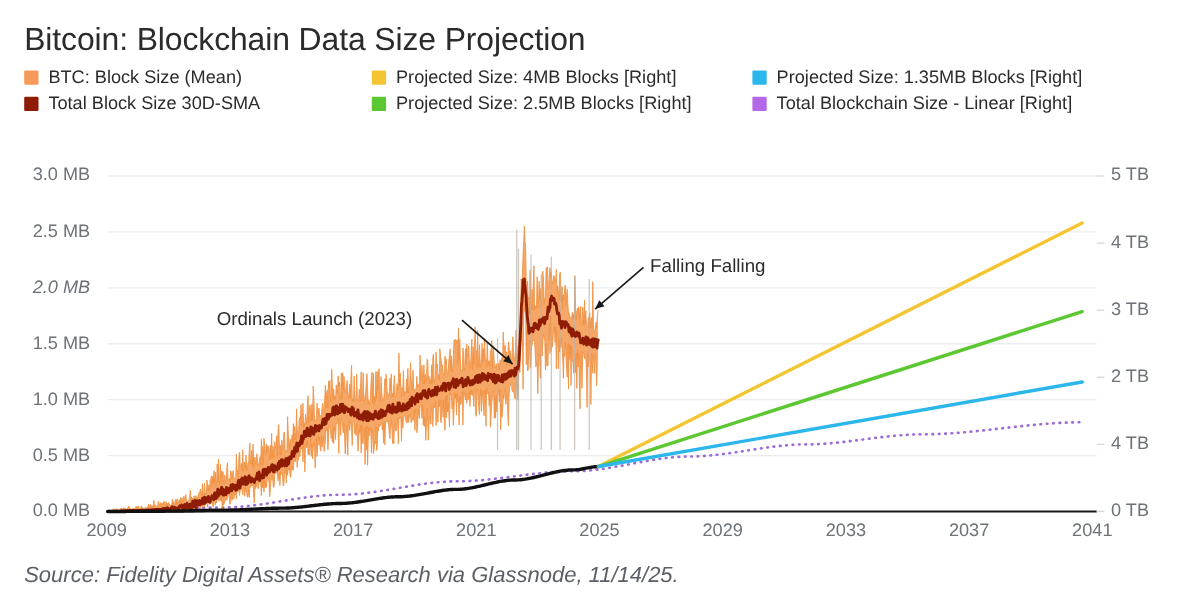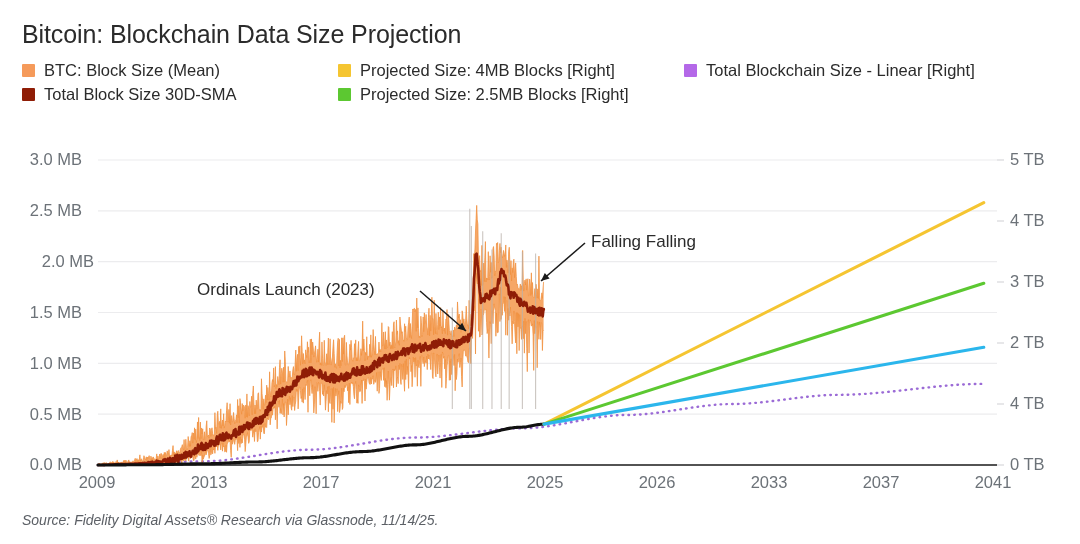--- a/index.html
+++ b/index.html
@@ -19,21 +19,21 @@
     position: absolute;
     left: 0; top: 0;
     width: 1080px;
     height: 544px;
     background: #ffffff;
   }
   .chart-title {
     position: absolute;
     left: 22px;
     top: 20px;
-    font-size: 25px;
+    font-size: 29px;
     font-weight: 400;
     color: #2b2b2b;
     letter-spacing: -0.1px;
     white-space: nowrap;
   }
   .legend {
     position: absolute;
     left: 22px;
     top: 58px;
     width: 1040px;
@@ -75,21 +75,21 @@
   .annotation {
     position: absolute;
     font-size: 17px;
     color: #2b2b2b;
     white-space: nowrap;
   }
   .source-note {
     position: absolute;
     left: 22px;
     top: 512px;
-    font-size: 14px;
+    font-size: 20px;
     font-style: italic;
     color: #5c6066;
     white-space: nowrap;
   }
   svg.plot {
     position: absolute;
     left: 0; top: 0;
     width: 1080px;
     height: 544px;
     pointer-events: none;
@@ -117,20 +117,24 @@
       <div class="legend-item">
         <span class="legend-swatch" style="background:#F5C531"></span>
         <span class="legend-label">Projected Size: 4MB Blocks [Right]</span>
       </div>
       <div class="legend-item">
         <span class="legend-swatch" style="background:#5CC831"></span>
         <span class="legend-label">Projected Size: 2.5MB Blocks [Right]</span>
       </div>
     </div>
     <div class="legend-col c3">
+      <div class="legend-item">
+        <span class="legend-swatch" style="background:#2BB6EC"></span>
+        <span class="legend-label">Projected Size: 1.35MB Blocks [Right]</span>
+      </div>
       <div class="legend-item">
         <span class="legend-swatch" style="background:#B468E8"></span>
         <span class="legend-label">Total Blockchain Size - Linear [Right]</span>
       </div>
     </div>
   </div>
 
   <svg class="plot" id="plot-svg" viewBox="0 0 1080 544">
       <line x1="98" y1="465" x2="997" y2="465" stroke="#1a1a1a" stroke-width="1.6"></line>
       <line x1="98" y1="414.1666666666667" x2="997" y2="414.1666666666667" stroke="#ececee" stroke-width="1.2"></line>
@@ -165,37 +169,37 @@
       <line x1="997" y1="221" x2="1004" y2="221" stroke="#d8d8da" stroke-width="1.2"></line>
       <line x1="997" y1="282" x2="1004" y2="282" stroke="#d8d8da" stroke-width="1.2"></line>
       <line x1="997" y1="343" x2="1004" y2="343" stroke="#d8d8da" stroke-width="1.2"></line>
       <line x1="997" y1="404" x2="1004" y2="404" stroke="#d8d8da" stroke-width="1.2"></line>
       <line x1="997" y1="465" x2="1004" y2="465" stroke="#d8d8da" stroke-width="1.2"></line>
     </svg>
 
   <div id="tick-layer">
       <div class="axis-label y-left-label" style="left:8px; width:74px; top:150px;">3.0 MB</div>
       <div class="axis-label y-left-label" style="left:8px; width:74px; top:201px;">2.5 MB</div>
-      <div class="axis-label y-left-label" style="left:20px; width:74px; top:252px;">2.0 MB</div>
+      <div class="axis-label y-left-label" style="left:8px; width:74px; top:252px;font-style:italic;">2.0 MB</div>
       <div class="axis-label y-left-label" style="left:8px; width:74px; top:303px;">1.5 MB</div>
       <div class="axis-label y-left-label" style="left:8px; width:74px; top:354px;">1.0 MB</div>
       <div class="axis-label y-left-label" style="left:8px; width:74px; top:405px;">0.5 MB</div>
       <div class="axis-label y-left-label" style="left:8px; width:74px; top:455px;">0.0 MB</div>
       <div class="axis-label y-right-label" style="left:1010px; width:66px; top:150px;">5 TB</div>
       <div class="axis-label y-right-label" style="left:1010px; width:66px; top:211px;">4 TB</div>
       <div class="axis-label y-right-label" style="left:1010px; width:66px; top:272px;">3 TB</div>
       <div class="axis-label y-right-label" style="left:1010px; width:66px; top:333px;">2 TB</div>
       <div class="axis-label y-right-label" style="left:1010px; width:66px; top:394px;">4 TB</div>
       <div class="axis-label y-right-label" style="left:1010px; width:66px; top:455px;">0 TB</div>
       <div class="axis-label x-label" style="left:57px; width:80px; top:473px;">2009</div>
       <div class="axis-label x-label" style="left:169px; width:80px; top:473px;">2013</div>
       <div class="axis-label x-label" style="left:281px; width:80px; top:473px;">2017</div>
       <div class="axis-label x-label" style="left:393px; width:80px; top:473px;">2021</div>
       <div class="axis-label x-label" style="left:505px; width:80px; top:473px;">2025</div>
-      <div class="axis-label x-label" style="left:617px; width:80px; top:473px;">2026</div>
+      <div class="axis-label x-label" style="left:617px; width:80px; top:473px;">2029</div>
       <div class="axis-label x-label" style="left:729px; width:80px; top:473px;">2033</div>
       <div class="axis-label x-label" style="left:841px; width:80px; top:473px;text-align:center;">2037</div>
       <div class="axis-label x-label" style="left:953px; width:80px; top:473px;">2041</div>
     </div>
 
   <div class="annotation" id="ann-0" style="left:197px; top:280px;">Ordinals Launch (2023)</div>
   <div class="annotation" id="ann-1" style="left:591px; top:232px;">Falling Falling</div>
 
   <div class="source-note">Source: Fidelity Digital Assets® Research via Glassnode, 11/14/25.</div>
 

